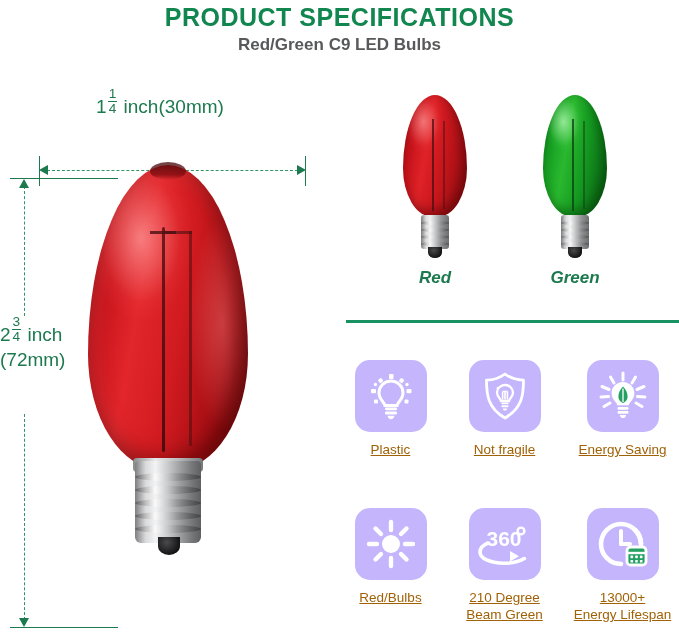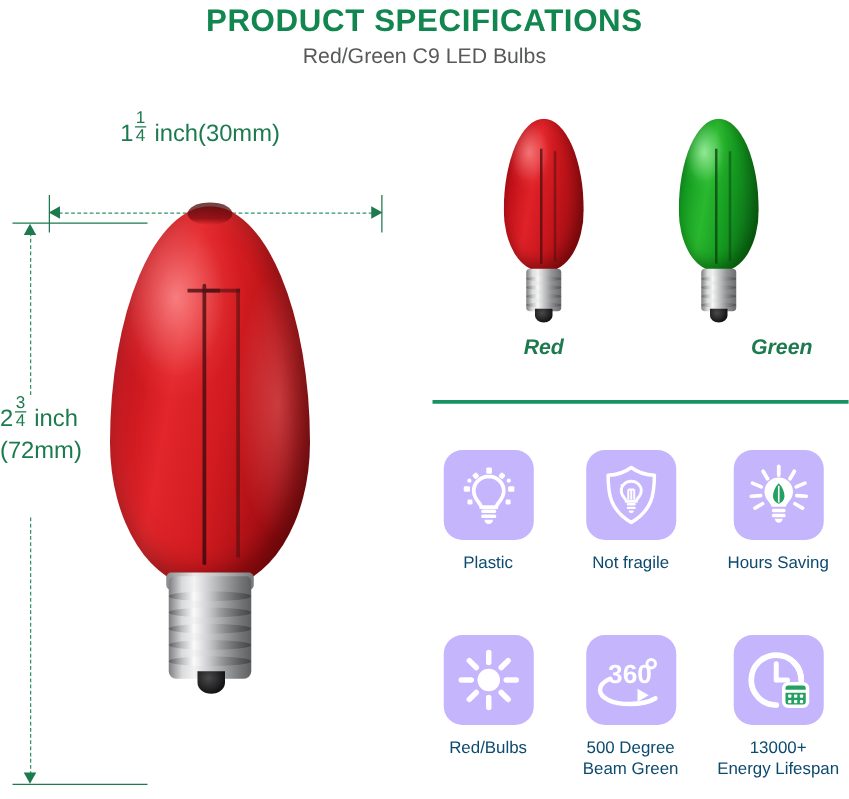--- a/index.html
+++ b/index.html
@@ -13,21 +13,21 @@
   }
   .page{position:relative;width:679px;height:639px;}
 
   
   .header{position:absolute;left:0;top:0;width:679px;text-align:center;}
   .title{
     font-size:25px;font-weight:bold;letter-spacing:.5px;
     color:#12864f;margin:2px 0 0 0;line-height:30px;
   }
   .subtitle{
-    font-size:17px;color:#58595b;line-height:24px;margin-top:1px;font-weight:400;
+    font-size:17px;color:#58595b;line-height:24px;margin-top:1px;font-weight:700;
   }
 
   
   .left-panel{position:absolute;left:0;top:70px;width:330px;height:569px;}
 
   .dim-w-label{
     position:absolute;left:0;top:18px;width:320px;text-align:center;
     color:#1d7a4e;font-size:19px;line-height:22px;
   }
   .frac{display:inline-block;vertical-align:-0.08em;font-size:.72em;line-height:1;text-align:center;position:relative;top:-1px;margin:0 1px;}
@@ -115,21 +115,21 @@
     position:absolute;left:70px;top:372px;width:22px;height:18px;
     background:radial-gradient(ellipse at 40% 30%, #4a4a4c, #141415 70%);
     border-radius:0 0 50% 50%;
   }
 
   
   .right-panel{position:absolute;left:330px;top:95px;width:349px;}
   .compare{position:relative;width:349px;height:225px;font-style:italic;}
   .cmp-item{position:absolute;top:0;width:150px;text-align:center;}
   .cmp-red{left:30px;}
-  .cmp-green{left:170px;text-align:right;}
+  .cmp-green{left:170px;}
   .cmp-bulb{position:relative;width:64px;height:165px;margin:0 auto;}
   .cmp-glass{
     position:absolute;left:0;top:0;width:64px;height:122px;
     border-radius:50% 50% 46% 46% / 60% 60% 40% 40%;
   }
   .cmp-glass.red{
     background:
       radial-gradient(ellipse 42% 34% at 32% 22%, rgba(255,150,150,.72) 0%, rgba(255,90,90,.10) 58%, rgba(255,255,255,0) 74%),
       linear-gradient(100deg,#8d0b10 0%, #c4121a 18%, #df2228 38%, #c8161c 60%, #8f0c11 100%);
     box-shadow:inset -4px -6px 12px rgba(60,0,0,.5);
@@ -174,21 +174,21 @@
   .fcell{position:absolute;top:0;width:105px;text-align:center;}
   .fcell.c0{left:8px;}
   .fcell.c1{left:122px;}
   .fcell.c2{left:240px;}
   .ficon{
     width:72px;height:72px;margin:10px auto 0 auto;
     background:#c4b5fd;border-radius:15px;
     display:flex;align-items:center;justify-content:center;
   }
   .flabel{
-    margin-top:9px;font-size:13.5px;color:#0c4a6e;line-height:17px;
+    margin-top:9px;font-size:13.5px;color:#a16207;line-height:17px;text-decoration:underline;
   }
   svg{display:block;}
 </style>
 </head>
 <body>
 
 <div class="page">
 
   <div class="header">
     <div class="title">PRODUCT SPECIFICATIONS</div>
@@ -341,21 +341,21 @@
               <line x1="44" y1="35.5" x2="38" y2="32"></line>
             </g>
             <path d="M25 11c-6.3 0-11.4 5-11.4 11.2 0 4.1 2.1 6.6 3.8 8.7 1.1 1.4 1.8 2.3 1.9 3.4h11.4c.1-1.1.8-2 1.9-3.4 1.7-2.1 3.8-4.6 3.8-8.7C36.4 16 31.3 11 25 11z" fill="#ffffff"></path>
             <rect x="19.5" y="36" width="11" height="2.8" rx="1.2" fill="#ffffff"></rect>
             <rect x="19.5" y="40" width="11" height="2.8" rx="1.2" fill="#ffffff"></rect>
             <path d="M21.8 44h6.4c-.4 2.1-1.6 3.1-3.2 3.1s-2.8-1-3.2-3.1z" fill="#ffffff"></path>
             <path d="M25 15.5c-3.2 3.2-4.6 7-4.6 10.2 0 2.8 1.9 5.2 4.6 6.3 2.7-1.1 4.6-3.5 4.6-6.3 0-3.2-1.4-7-4.6-10.2z" fill="#23a062"></path>
             <line x1="25" y1="17.5" x2="25" y2="31" stroke="#ffffff" stroke-width="1.3"></line>
           </svg>
         </div>
-        <div class="flabel">Hours Saving</div>
+        <div class="flabel">Energy Saving</div>
       </div>
 
     </div>
 
     <div class="frow">
 
       <div class="fcell c0">
         <div class="ficon">
           <svg width="50" height="50" viewBox="0 0 50 50">
             <circle cx="25" cy="25" r="9" fill="#ffffff"></circle>
@@ -377,21 +377,21 @@
       <div class="fcell c1">
         <div class="ficon">
           <svg width="56" height="50" viewBox="0 0 56 50">
             <text x="27" y="27" font-family="Liberation Sans, sans-serif" font-size="21" font-weight="bold" fill="#ffffff" text-anchor="middle">360</text>
             <circle cx="44" cy="12" r="3.4" fill="none" stroke="#ffffff" stroke-width="2.4"></circle>
             <path d="M11 24c-5 2.2-8 5.4-8 9 0 6.2 9.6 11.2 24 11.2 8.5 0 16-1.8 20.4-4.6" fill="none" stroke="#ffffff" stroke-width="3.6" stroke-linecap="round"></path>
             <path d="M33 32l9 5.2-9 5.2z" fill="#ffffff"></path>
           </svg>
         </div>
         <div class="flabel">
-          <span>500 Degree</span><br>
+          <span>210 Degree</span><br>
           <span>Beam Green</span>
         </div>
       </div>
 
       <div class="fcell c2">
         <div class="ficon">
           <svg width="50" height="50" viewBox="0 0 50 50">
             <path d="M43 25a20 20 0 1 0-20 20" fill="none" stroke="#ffffff" stroke-width="4.6" stroke-linecap="round"></path>
             <path d="M43 25a20 20 0 0 0-6-14" fill="none" stroke="#ffffff" stroke-width="4.6" stroke-linecap="round"></path>
             <g stroke="#ffffff" stroke-width="4" stroke-linecap="round">

